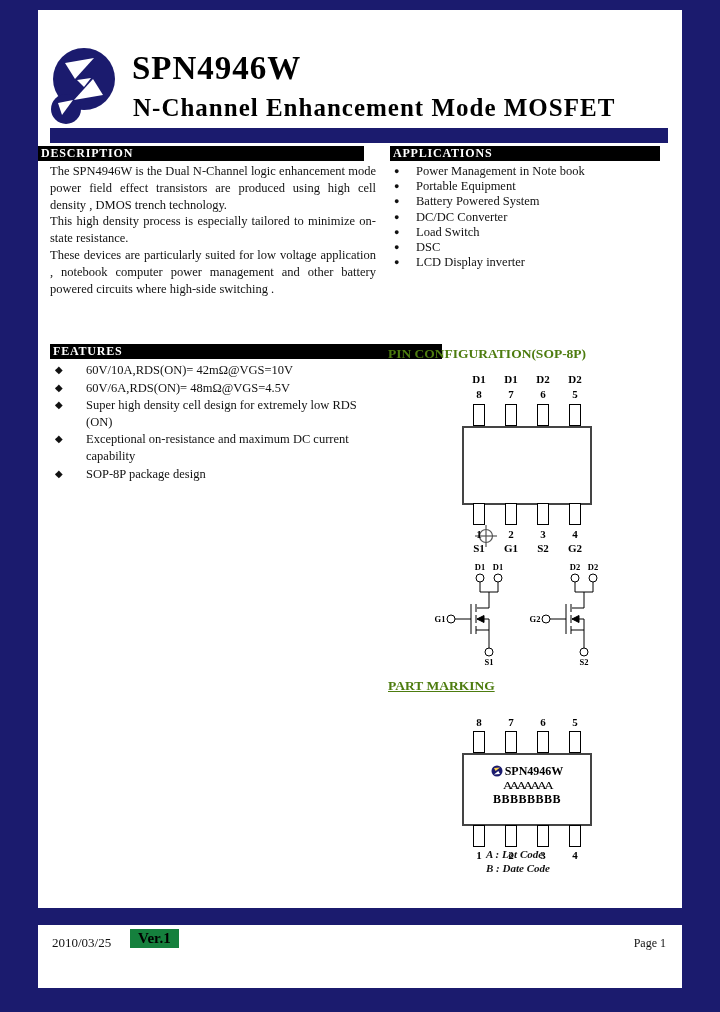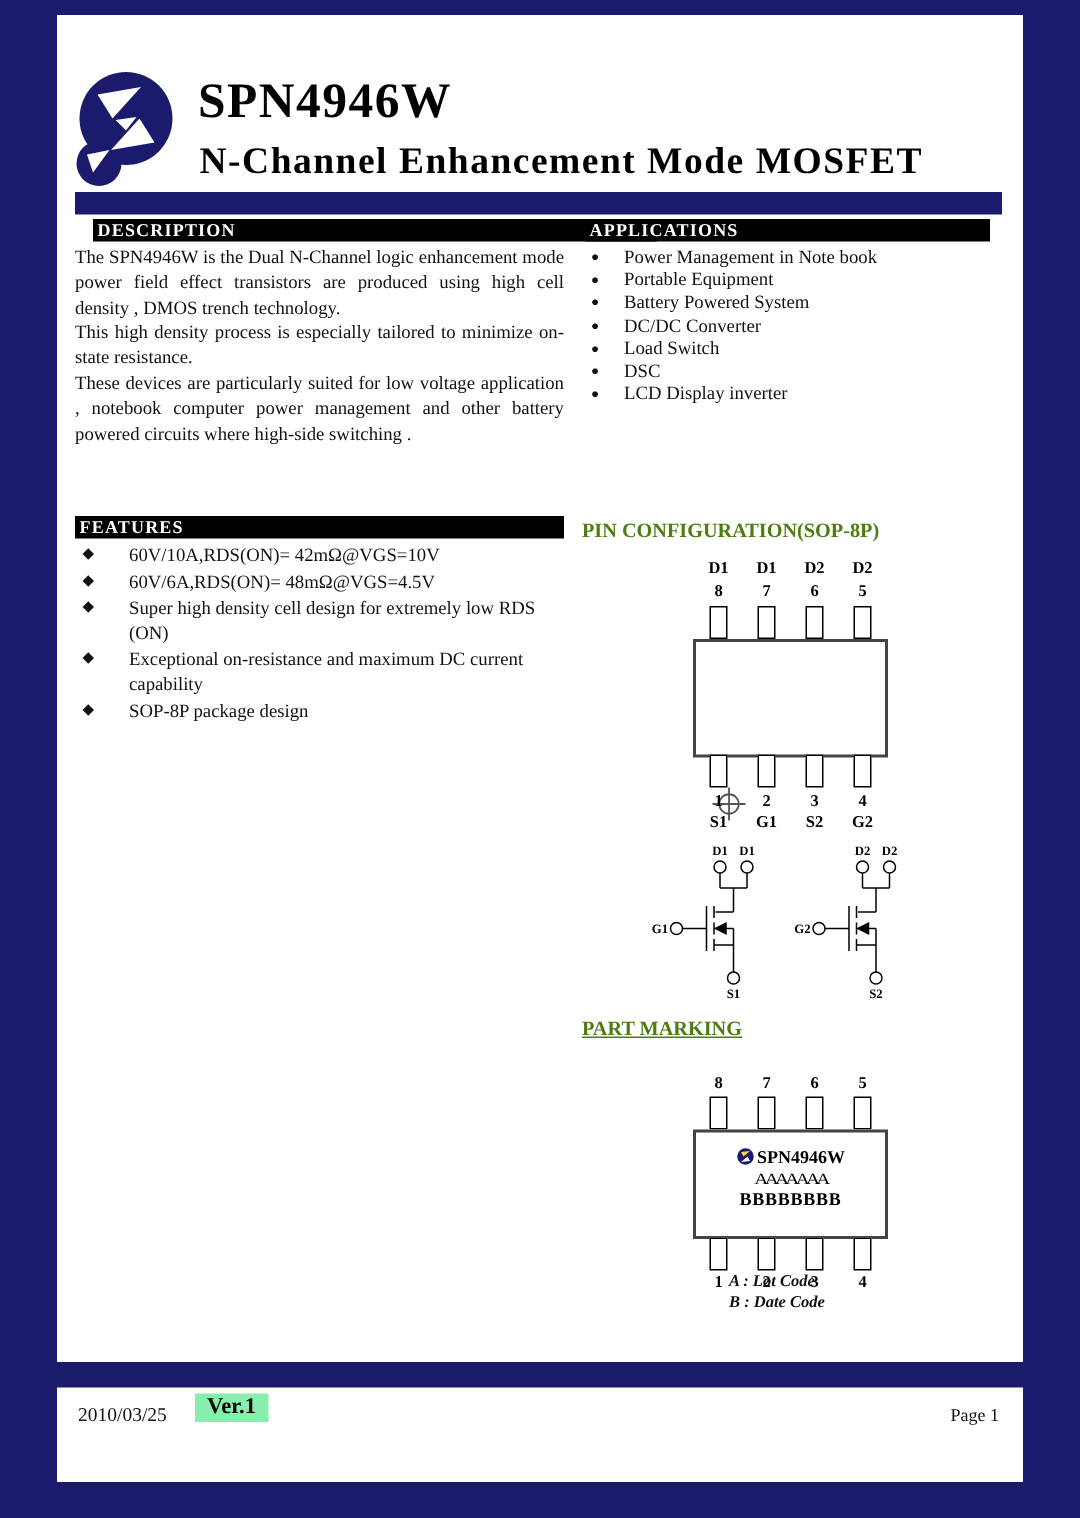--- a/index.html
+++ b/index.html
@@ -29,23 +29,23 @@
   .header-rule {
     position:absolute; left:12px; top:118px; width:618px; height:15px;
     background:#1b1b6e;
   }
   
   .sec-bar {
     position:absolute; height:15px; background:#000; color:#fff;
     font-weight:bold; font-size:12px; line-height:15px;
     padding-left:3px; letter-spacing:0.8px;
   }
-  #desc-bar { left:24px; top:136px; width:376px; }
+  #desc-bar { left:0; top:136px; width:326px; }
   #app-bar  { left:352px; top:136px; width:270px; }
-  #feat-bar { left:12px; top:334px; width:326px; }
+  #feat-bar { left:12px; top:334px; width:392px; }
   
   .desc-text {
     position:absolute; left:12px; top:153px; width:326px;
     font-size:12.5px; line-height:16.8px; text-align:justify;
   }
   .desc-text p { margin:0; }
   
   .app-list { position:absolute; left:354px; top:154px; width:278px; font-size:12.5px; }
   .app-item { display:flex; line-height:15.2px; }
   .app-bullet { width:24px; font-size:9px; line-height:15.2px; text-align:left; padding-left:2px; }
@@ -86,21 +86,21 @@
     font-size:11px; font-weight:bold; line-height:14px;font-style:italic;
   }
   
   .schematic { position:absolute; left:390px; top:552px; }
   .schematic text { font-family:"Liberation Serif", serif; font-size:8.5px; font-weight:bold; }
   
   .footer-bar { position:absolute; left:0; top:898px; width:644px; height:17px; background:#1b1b6e; }
   .footer-date { position:absolute; left:14px; top:925px; font-size:13px; }
   .footer-ver  {
     position:absolute; left:92px; top:919px;
-    background:#86efac; color:#000;
+    background:#15803d; color:#000;
     font-size:15px; font-weight:bold; padding:1px 8px;
   }
   .footer-page { position:absolute; right:16px; top:926px; font-size:12px;margin-left:36px; }
 </style>
 </head>
 <body>
 
 <div class="page">
 
   <svg class="logo" viewBox="0 0 80 84">

